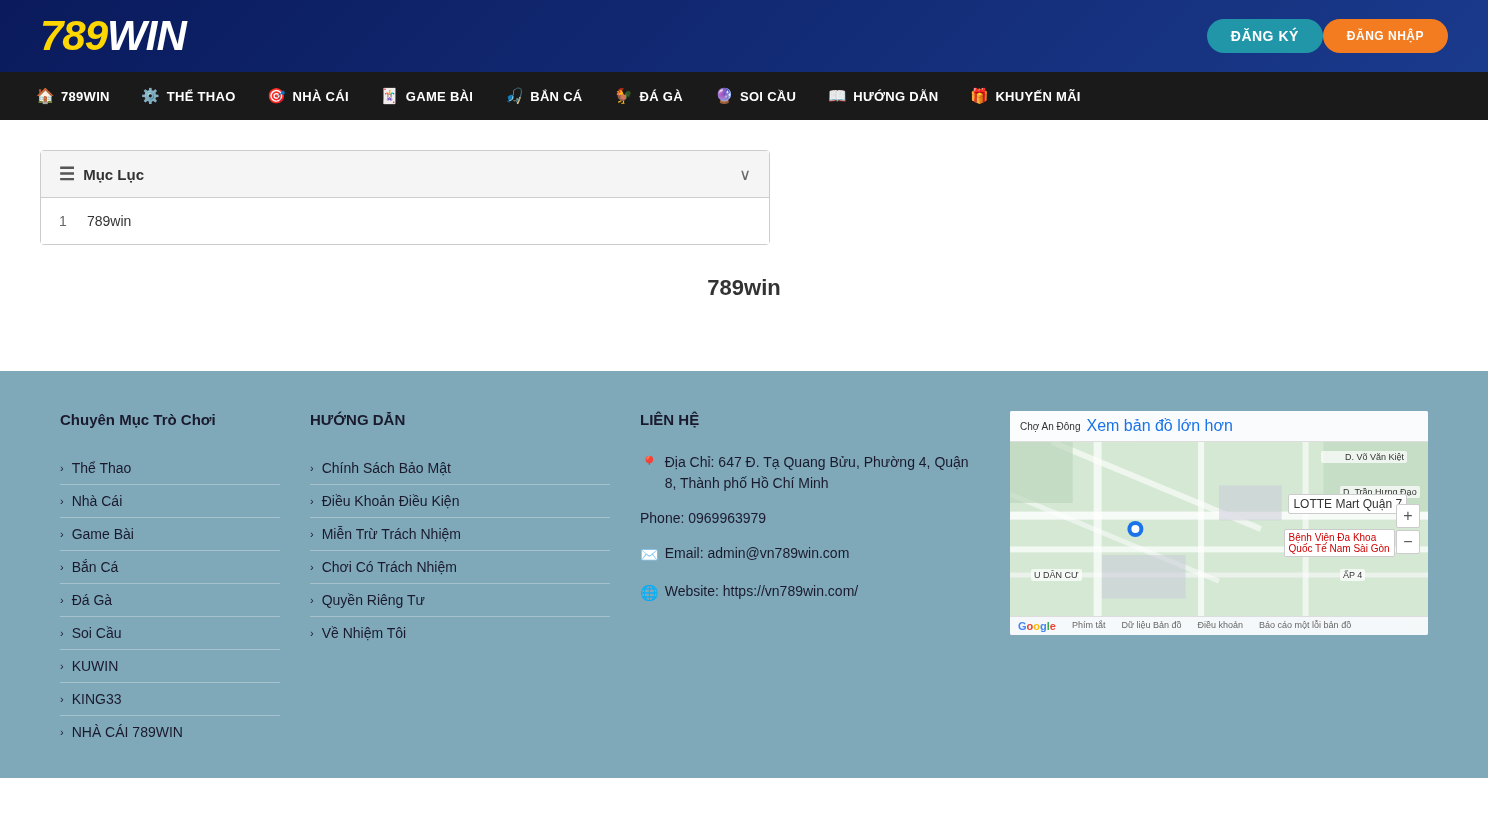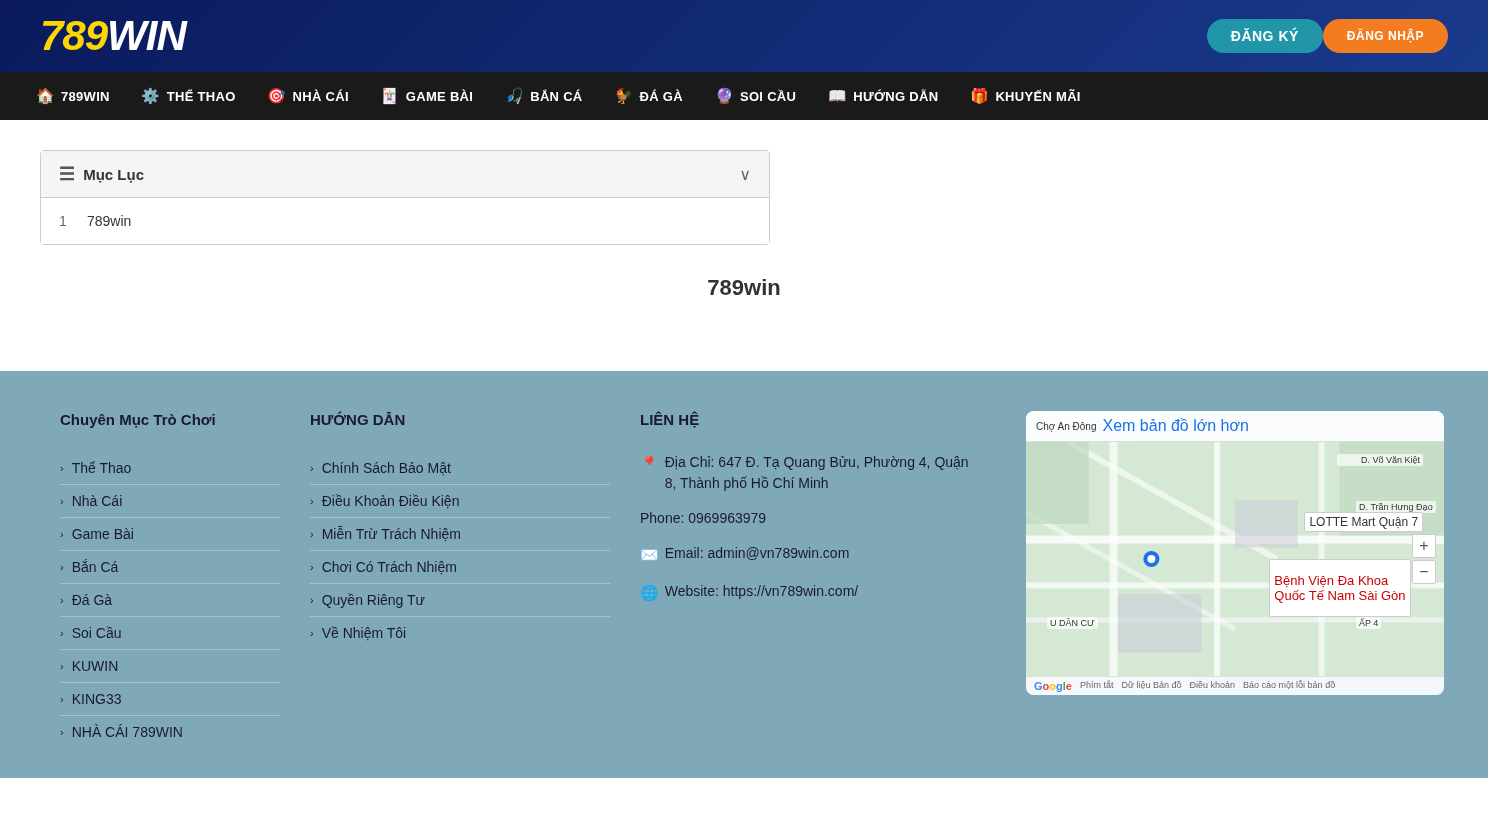--- a/index.html
+++ b/index.html
@@ -164,25 +164,24 @@
       font-size: 14px;
       color: #1a1a2e;
       margin-bottom: 14px;
       line-height: 1.5;
     }
     .contact-icon { font-size: 15px; margin-top: 1px; flex-shrink: 0; }
 
     .map-container {
       position: relative;
       width: 100%;
-      height: 284px;
+      height: 224px;
       background: #cde;
-      border-radius: 8px;
+      border-radius: 2px;
       overflow: hidden;
-      margin-left: 16px;
     }
     .map-placeholder {
       width: 100%;
       height: 100%;
       background: linear-gradient(135deg, #c8dde8 0%, #b8ccd8 100%);
       position: relative;
       display: flex;
       flex-direction: column;
     }
     .map-top-bar {
@@ -213,22 +212,22 @@
       top: 30%; right: 5%;
       background: #fff;
       border: 1px solid #ccc;
       font-size: 12px;
       padding: 2px 4px;
     }
     .map-benh-vien {
       top: 50%; right: 8%;
       background: #fff;
       border: 1px solid #ccc;
-      font-size: 13px;
-      padding: 13px 4px;
+      font-size: 10px;
+      padding: 2px 4px;
       color: #c00;
     }
     .map-controls {
       position: absolute;
       right: 8px;
       top: 50%;
       transform: translateY(-50%);
       display: flex;
       flex-direction: column;
       gap: 2px;
@@ -245,21 +244,21 @@
       cursor: pointer;
       color: #555;
       border-radius: 2px;
     }
     .map-bottom-bar {
       background: rgba(255,255,255,0.85);
       padding: 3px 8px;
       font-size: 9px;
       color: #666;
       display: flex;
-      gap: 8px;
+      gap: 16px;
       border-top: 1px solid #ddd;
     }
     .google-logo {
       font-size: 11px;
       color: #4285f4;
       font-weight: bold;
     }
     .google-logo span:nth-child(1) { color: #4285f4; }
     .google-logo span:nth-child(2) { color: #ea4335; }
     .google-logo span:nth-child(3) { color: #fbbc05; }

